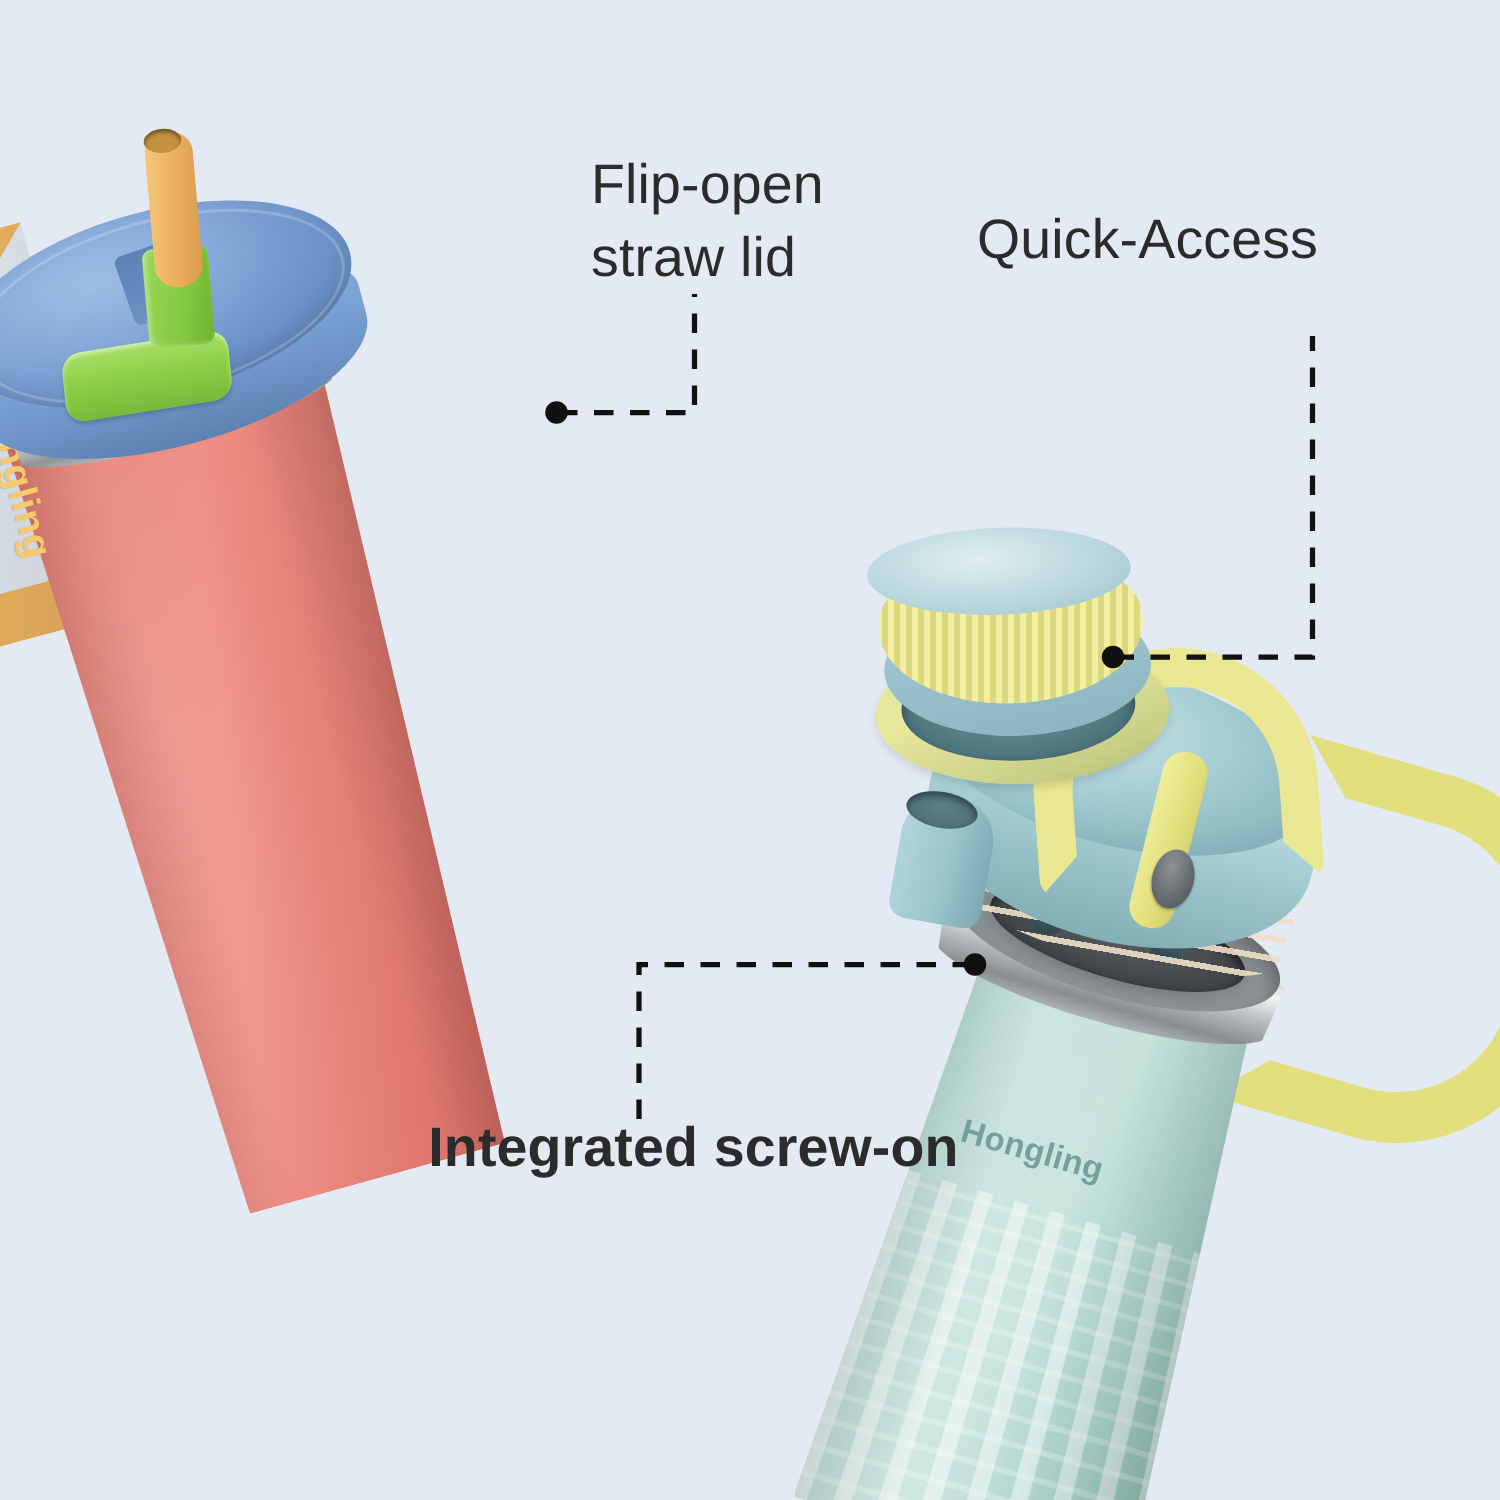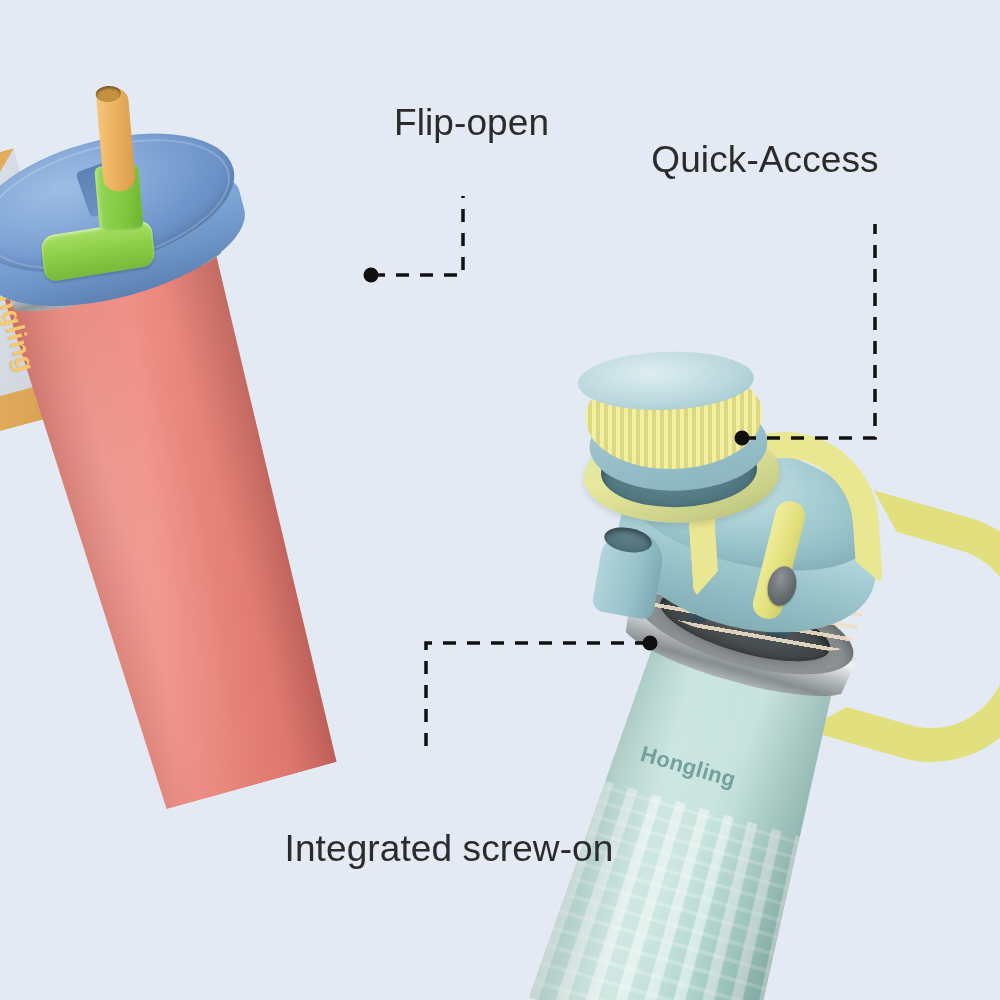--- a/index.html
+++ b/index.html
@@ -7,21 +7,21 @@
     width:1000px;height:1000px;overflow:hidden;
     font-family:"Liberation Sans","DejaVu Sans",sans-serif;
     background:#e4eaf3;
   }
   #stage{position:relative;width:1000px;height:1000px;background:#e4eaf3;overflow:hidden;}
 
   
   .callout{position:absolute;color:#2b2b2b;font-size:37px;line-height:1.32;letter-spacing:.1px;}
   #callout-straw{left:394px;top:99px;text-align:left;width:300px;}
   #callout-chug{left:600px;top:136px;text-align:center;width:330px;}
-  #callout-agitator{left:259px;top:825px;text-align:center;width:380px;}
+  #callout-agitator{left:259px;top:741px;text-align:right;width:380px;font-weight:bold;}
   .callout .ln{display:block;white-space:nowrap;}
 
   
   .leader{position:absolute;pointer-events:none;}
 
   
   #tumbler-pink{position:absolute;left:-60px;top:150px;width:470px;height:700px;}
 
   
   #pink-handle{
@@ -354,20 +354,21 @@
     </g>
 
     <g>
       <path d="M648 643 L426 643 L426 748" fill="none" stroke="#101010" stroke-width="3.5" stroke-dasharray="13 11" stroke-linecap="butt"></path>
       <circle cx="650" cy="643" r="7.5" fill="#101010"></circle>
     </g>
   </svg>
 
   <div class="callout" id="callout-straw">
     <span class="ln">Flip-open</span>
+    <span class="ln">straw lid</span>
   </div>
 
   <div class="callout" id="callout-chug">
     <span class="ln">Quick-Access</span>
   </div>
 
   <div class="callout" id="callout-agitator">
     <span class="ln">Integrated screw-on</span>
   </div>
 

